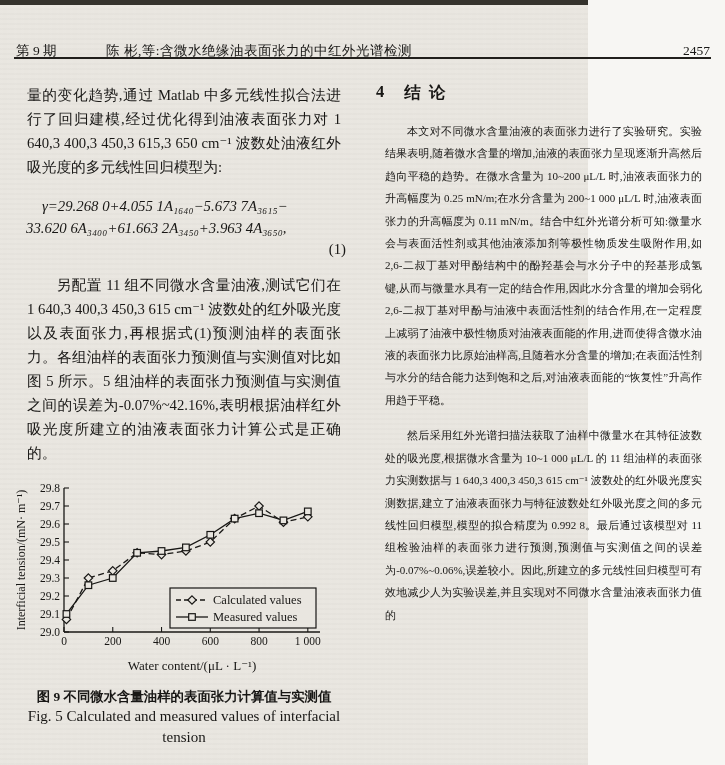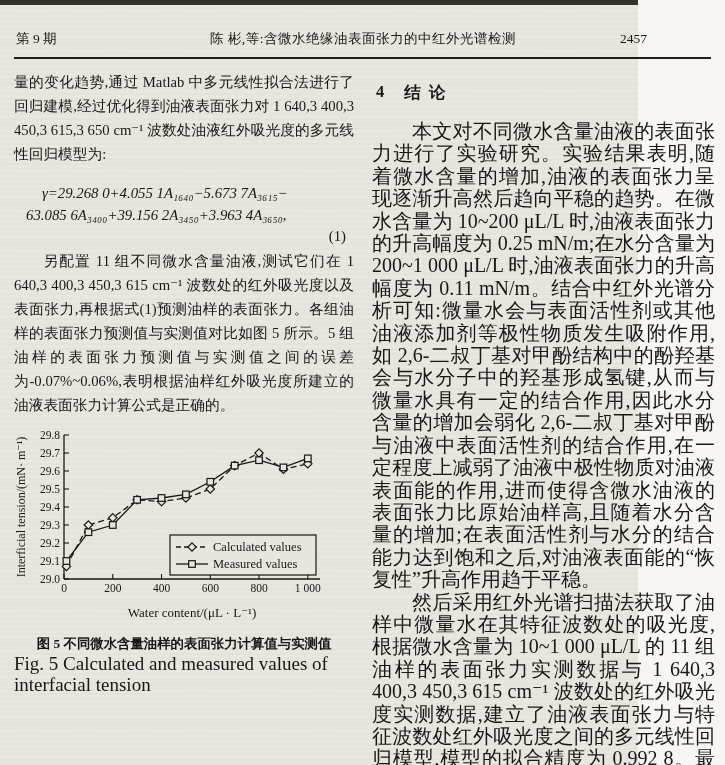--- a/index.html
+++ b/index.html
@@ -2,80 +2,80 @@
 <html><head>
 <meta charset="utf-8">
 <style>
   html,body{margin:0;padding:0;}
   body{
     width:725px;height:765px;overflow:hidden;
     background:#f7f6f3;
     font-family:"Liberation Serif","DejaVu Serif",serif;
   }
   .page{
-    position:relative;width:638px;height:765px;
+    position:relative;width:588px;height:765px;
     background-color:#e9e6e0;
     background-image:
       repeating-linear-gradient(0deg, rgba(0,0,0,0.015) 0 2px, rgba(0,0,0,0) 2px 5px),
       repeating-linear-gradient(90deg, rgba(255,255,255,0.025) 0 3px, rgba(0,0,0,0) 3px 7px);
     color:#181715;
   }
   .scan-top{position:absolute;top:0;left:0;width:100%;height:5px;background:#34322c;}
   .header{
     position:absolute;top:30px;left:16px;width:694px;
     display:flex;align-items:baseline;font-size:13.5px;
   }
   .header .issue{width:90px;}
-  .header .rtitle{flex:1;text-align:center;letter-spacing:0.5px;}
-  .header .pageno{width:90px;text-align:left;}
+  .header .rtitle{flex:1;letter-spacing:0.5px;margin-top:12px;}
+  .header .pageno{width:90px;text-align:right;}
   .header-rule{position:absolute;top:57px;left:14px;width:697px;height:2px;background:#211f1c;}
 
   .col{position:absolute;}
   .col-left{left:14px;top:70px;width:340px;}
   .col-right{left:372px;top:82px;width:343px;}
 
-  .para{margin:0;font-size:14.7px;line-height:24px;text-align:justify;}
-  .rc{font-size:20px;line-height:22.4px;}
+  .para{margin:13px;font-size:14.7px;line-height:24px;text-align:justify;}
+  .rc{font-size:11px;line-height:22.4px;}
   .indent{text-indent:2em;}
 
   .formula{font-size:14.8px;margin:16px 0 2px;font-style:italic;}
   .f-line{line-height:22px;}
   .f1{padding-left:28px;}
   .f2{padding-left:12px;}
   .f-num{font-style:normal;text-align:right;padding-right:8px;line-height:21px;}
 
   .sec-head{display:flex;gap:20px;font-weight:bold;font-size:16.5px;margin:0 0 16px 4px;white-space:pre;}
 
   .chart-wrap{margin-top:8px;}
   .cap-zh{font-weight:bold;font-size:13.4px;text-align:center;margin-top:8px;}
-  .cap-en{font-size:19px;line-height:21px;}
+  .cap-en{font-size:15px;text-align:center;line-height:21px;}
 </style>
 </head>
 <body>
 
 <div class="page">
   <div class="scan-top"></div>
 
   <div class="header">
     <span class="issue">第 9 期</span>
     <span class="rtitle">陈  彬,等:含微水绝缘油表面张力的中红外光谱检测</span>
     <span class="pageno">2457</span>
   </div>
   <div class="header-rule"></div>
 
   <div class="col col-left">
     <p class="para">量的变化趋势,通过 Matlab 中多元线性拟合法进行了回归建模,经过优化得到油液表面张力对 1 640,3 400,3 450,3 615,3 650 cm⁻¹ 波数处油液红外吸光度的多元线性回归模型为:</p>
 
     <div class="formula">
       <div class="f-line f1">γ=29.268 0+4.055 1A₁₆₄₀−5.673 7A₃₆₁₅−</div>
-      <div class="f-line f2">63.085 6A₃₄₀₀+39.156 2A₃₄₅₀+3.963 4A₃₆₅₀,</div>
+      <div class="f-line f2">33.620 6A₃₄₀₀+61.663 2A₃₄₅₀+3.963 4A₃₆₅₀,</div>
       <div class="f-num">(1)</div>
     </div>
 
-    <p class="para indent">另配置 11 组不同微水含量油液,测试它们在 1 640,3 400,3 450,3 615 cm⁻¹ 波数处的红外吸光度以及表面张力,再根据式(1)预测油样的表面张力。各组油样的表面张力预测值与实测值对比如图 5 所示。5 组油样的表面张力预测值与实测值之间的误差为-0.07%~0.06%,表明根据油样红外吸光度所建立的油液表面张力计算公式是正确的。</p>
+    <p class="para indent">另配置 11 组不同微水含量油液,测试它们在 1 640,3 400,3 450,3 615 cm⁻¹ 波数处的红外吸光度以及表面张力,再根据式(1)预测油样的表面张力。各组油样的表面张力预测值与实测值对比如图 5 所示。5 组油样的表面张力预测值与实测值之间的误差为-0.07%~42.16%,表明根据油样红外吸光度所建立的油液表面张力计算公式是正确的。</p>
 
     <div class="chart-wrap">
       <svg id="chart-svg" width="332" height="198" viewBox="0 0 332 198">
           <g stroke="#181715" stroke-width="1.3">
             <line x1="50" y1="10" x2="50" y2="154"></line>
             <line x1="50" y1="154" x2="306" y2="154"></line>
           </g>
           <g>
             <line x1="50" y1="154" x2="55" y2="154" stroke="#181715" stroke-width="1.1"></line>
             <text x="46" y="157.6" font-size="11.5" text-anchor="end" fill="#181715" font-family="&quot;Liberation Serif&quot;,&quot;DejaVu Serif&quot;,serif">29.0</text>
@@ -143,21 +143,21 @@
             <line x1="162" y1="122" x2="194" y2="122" stroke="#181715" stroke-width="1.3" stroke-dasharray="5 3"></line>
             <path d="M 178 117.8 L 182.2 122 L 178 126.2 L 173.8 122 Z" fill="#e9e6e0" stroke="#181715" stroke-width="1.2"></path>
             <text x="199" y="126" font-size="12.5" text-anchor="start" fill="#181715" font-family="&quot;Liberation Serif&quot;,&quot;DejaVu Serif&quot;,serif">Calculated values</text>
             <line x1="162" y1="139" x2="194" y2="139" stroke="#181715" stroke-width="1.3"></line>
             <rect x="174.7" y="135.7" width="6.6" height="6.6" fill="#e9e6e0" stroke="#181715" stroke-width="1.2"></rect>
             <text x="199" y="143" font-size="12.5" text-anchor="start" fill="#181715" font-family="&quot;Liberation Serif&quot;,&quot;DejaVu Serif&quot;,serif">Measured values</text>
           </g>
         </svg>
     </div>
 
-    <div class="cap-zh">图 5  不同微水含量油样的表面张力计算值与实测值</div>
+    <div class="cap-zh">图 9  不同微水含量油样的表面张力计算值与实测值</div>
     <div class="cap-en">Fig. 5  Calculated and measured values of interfacial tension</div>
   </div>
 
   <div class="col col-right">
     <div class="sec-head">
       <span>4</span>
       <span>结  论</span>
     </div>
     <p class="para rc indent">本文对不同微水含量油液的表面张力进行了实验研究。实验结果表明,随着微水含量的增加,油液的表面张力呈现逐渐升高然后趋向平稳的趋势。在微水含量为 10~200 μL/L 时,油液表面张力的升高幅度为 0.25 mN/m;在水分含量为 200~1 000 μL/L 时,油液表面张力的升高幅度为 0.11 mN/m。结合中红外光谱分析可知:微量水会与表面活性剂或其他油液添加剂等极性物质发生吸附作用,如 2,6-二叔丁基对甲酚结构中的酚羟基会与水分子中的羟基形成氢键,从而与微量水具有一定的结合作用,因此水分含量的增加会弱化 2,6-二叔丁基对甲酚与油液中表面活性剂的结合作用,在一定程度上减弱了油液中极性物质对油液表面能的作用,进而使得含微水油液的表面张力比原始油样高,且随着水分含量的增加;在表面活性剂与水分的结合能力达到饱和之后,对油液表面能的“恢复性”升高作用趋于平稳。</p>
     <p class="para rc indent">然后采用红外光谱扫描法获取了油样中微量水在其特征波数处的吸光度,根据微水含量为 10~1 000 μL/L 的 11 组油样的表面张力实测数据与 1 640,3 400,3 450,3 615 cm⁻¹ 波数处的红外吸光度实测数据,建立了油液表面张力与特征波数处红外吸光度之间的多元线性回归模型,模型的拟合精度为 0.992 8。最后通过该模型对 11 组检验油样的表面张力进行预测,预测值与实测值之间的误差为-0.07%~0.06%,误差较小。因此,所建立的多元线性回归模型可有效地减少人为实验误差,并且实现对不同微水含量油液表面张力值的</p>

